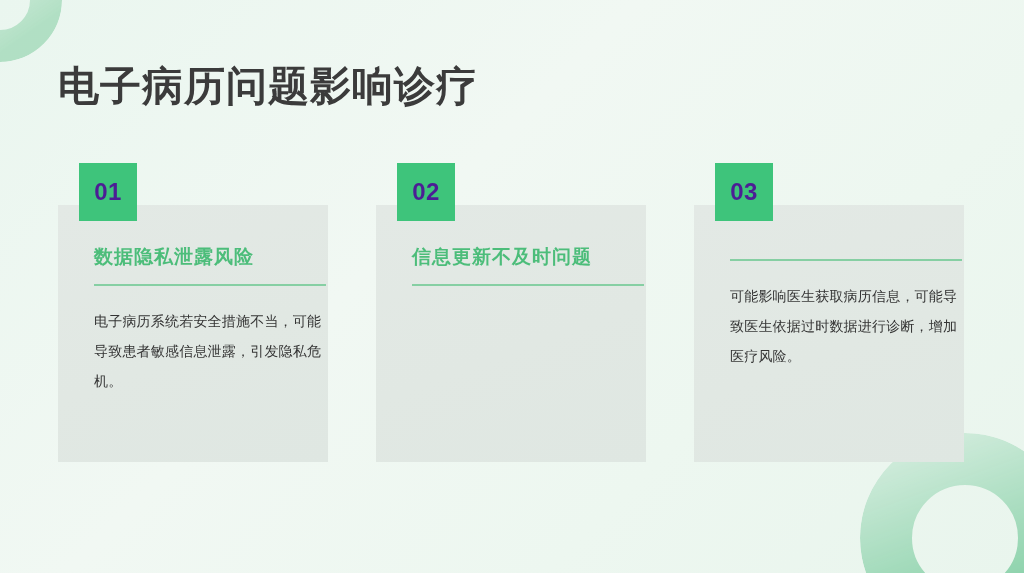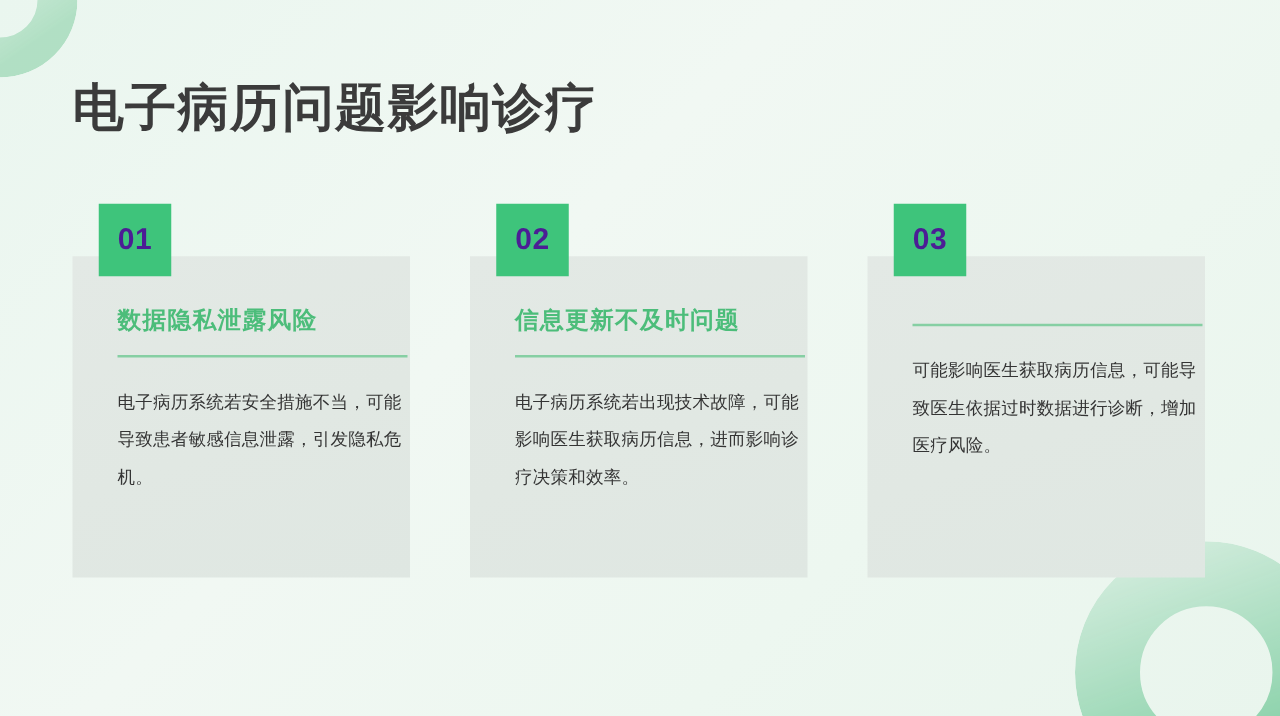--- a/index.html
+++ b/index.html
@@ -142,21 +142,20 @@
         <div class="card-divider"></div>
         <div class="card-body">电子病历系统若安全措施不当，可能导致患者敏感信息泄露，引发隐私危机。</div>
       </div>
     </div>
 
     <div class="card-wrap">
       <div class="badge">02</div>
       <div class="card">
         <div class="card-heading">信息更新不及时问题</div>
         <div class="card-divider"></div>
-        <div class="card-body">电子病历系统若出现技术故障，可能影响医生获取病历信息，进而影响诊疗决策和效率。</div>
       </div>
     </div>
 
     <div class="card-wrap">
       <div class="badge">03</div>
       <div class="card">
         <div class="card-divider"></div>
         <div class="card-body">可能影响医生获取病历信息，可能导致医生依据过时数据进行诊断，增加医疗风险。</div>
       </div>
     </div>

